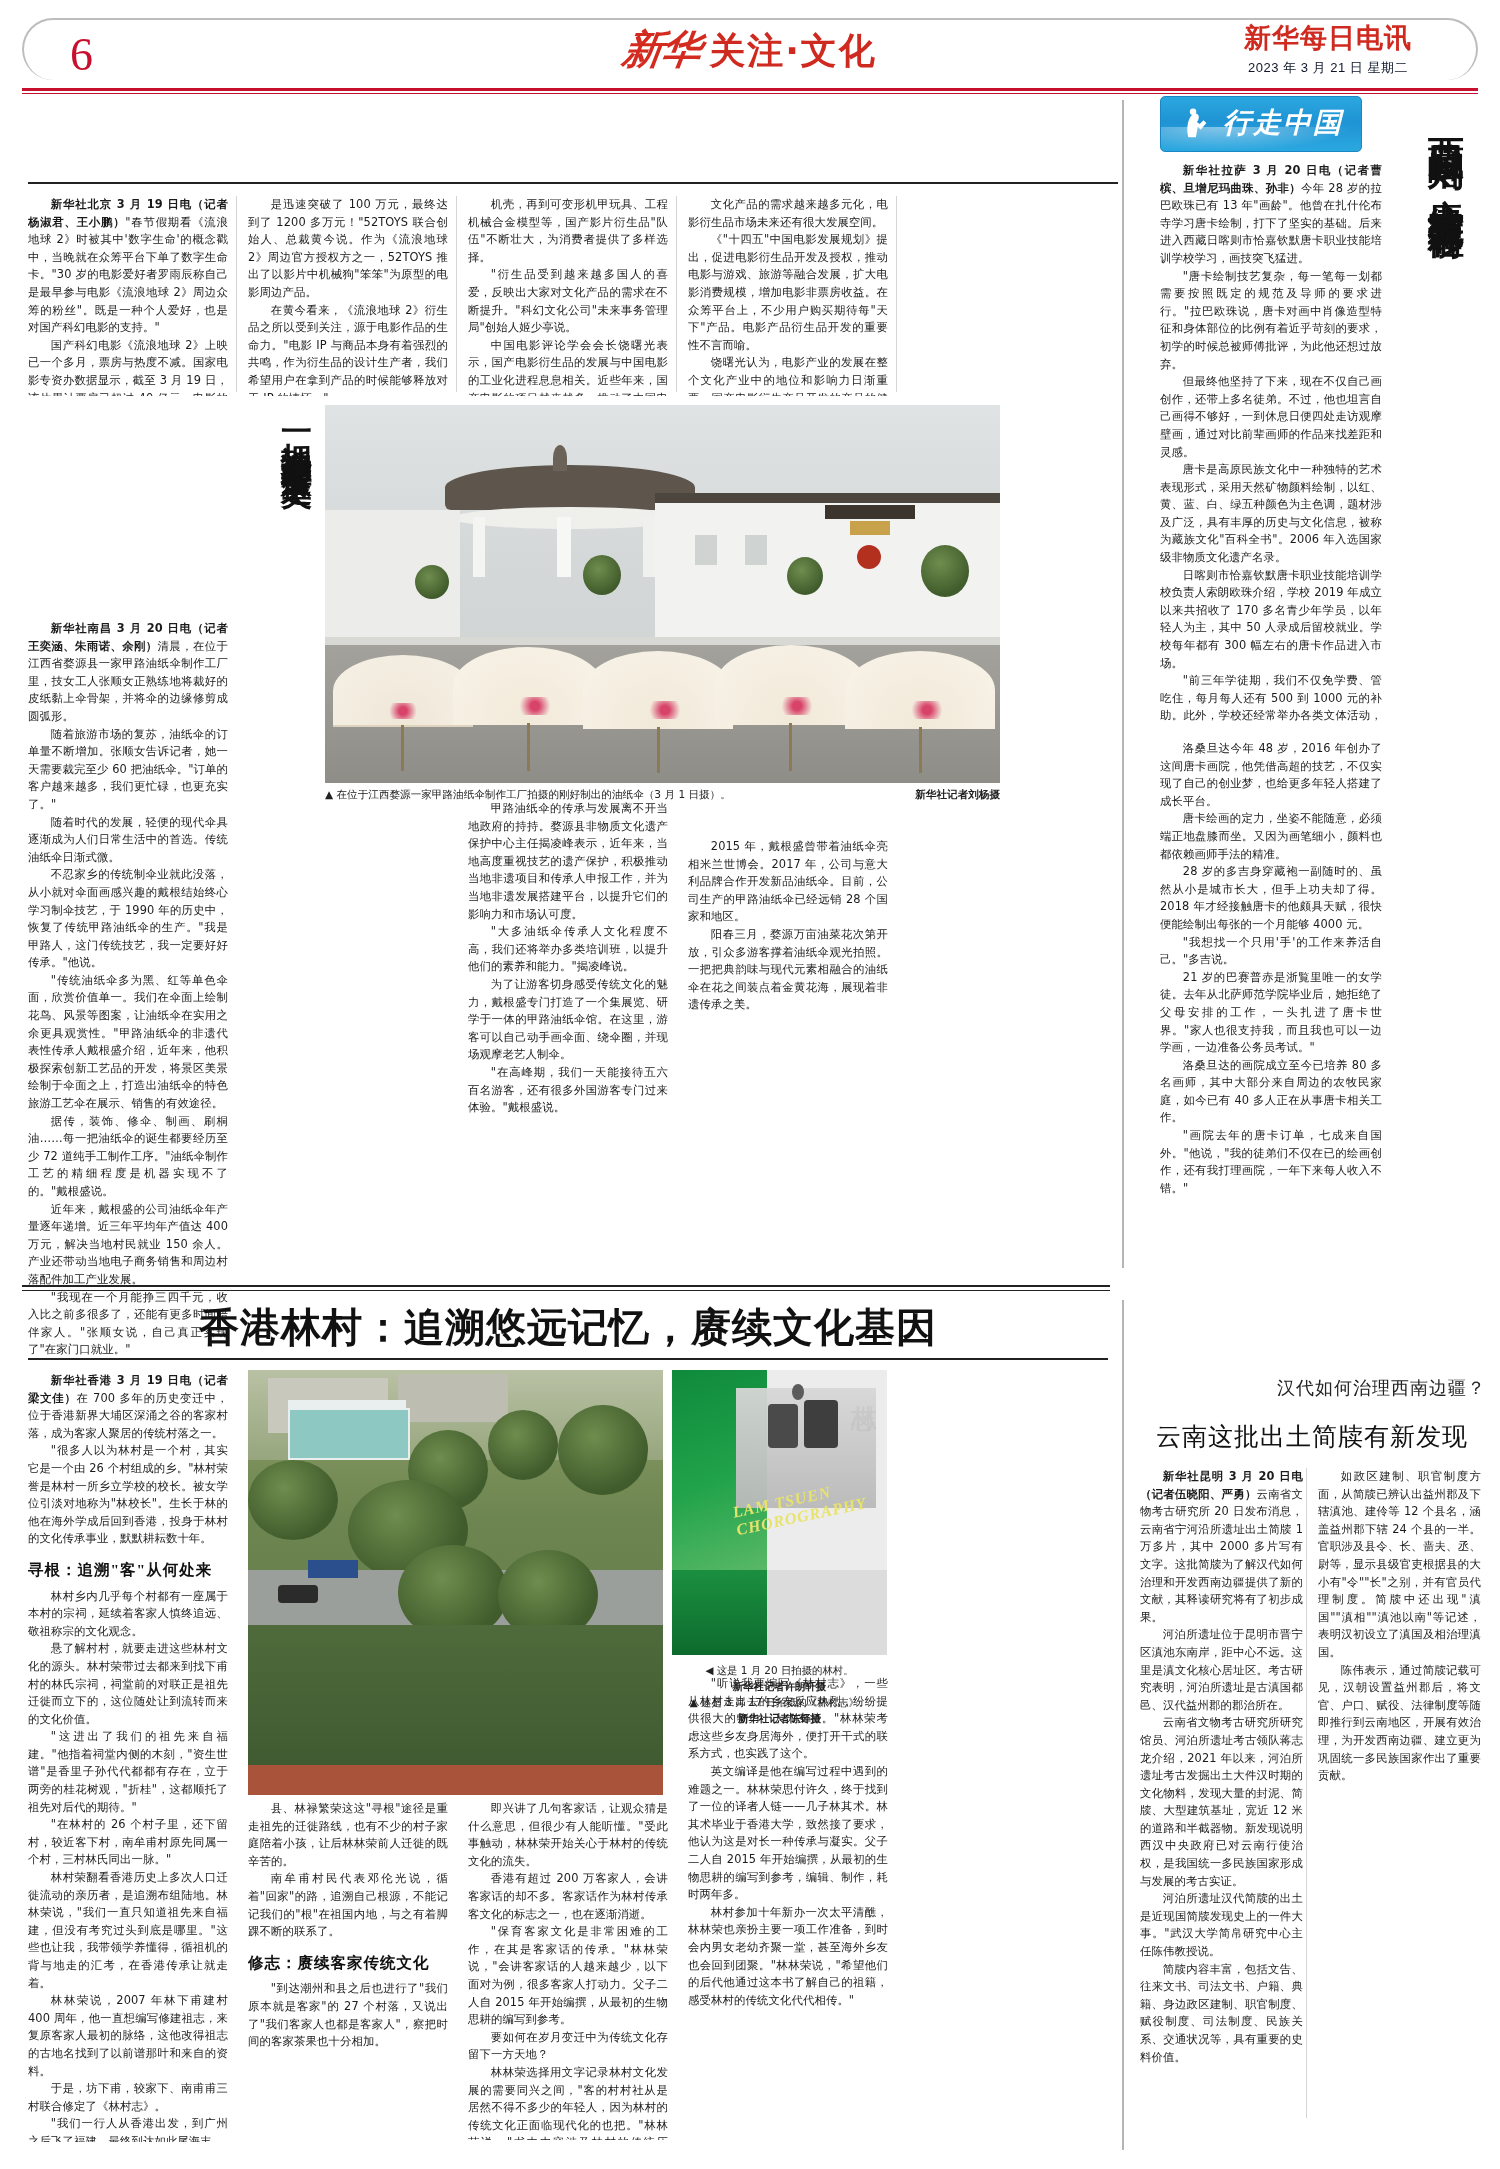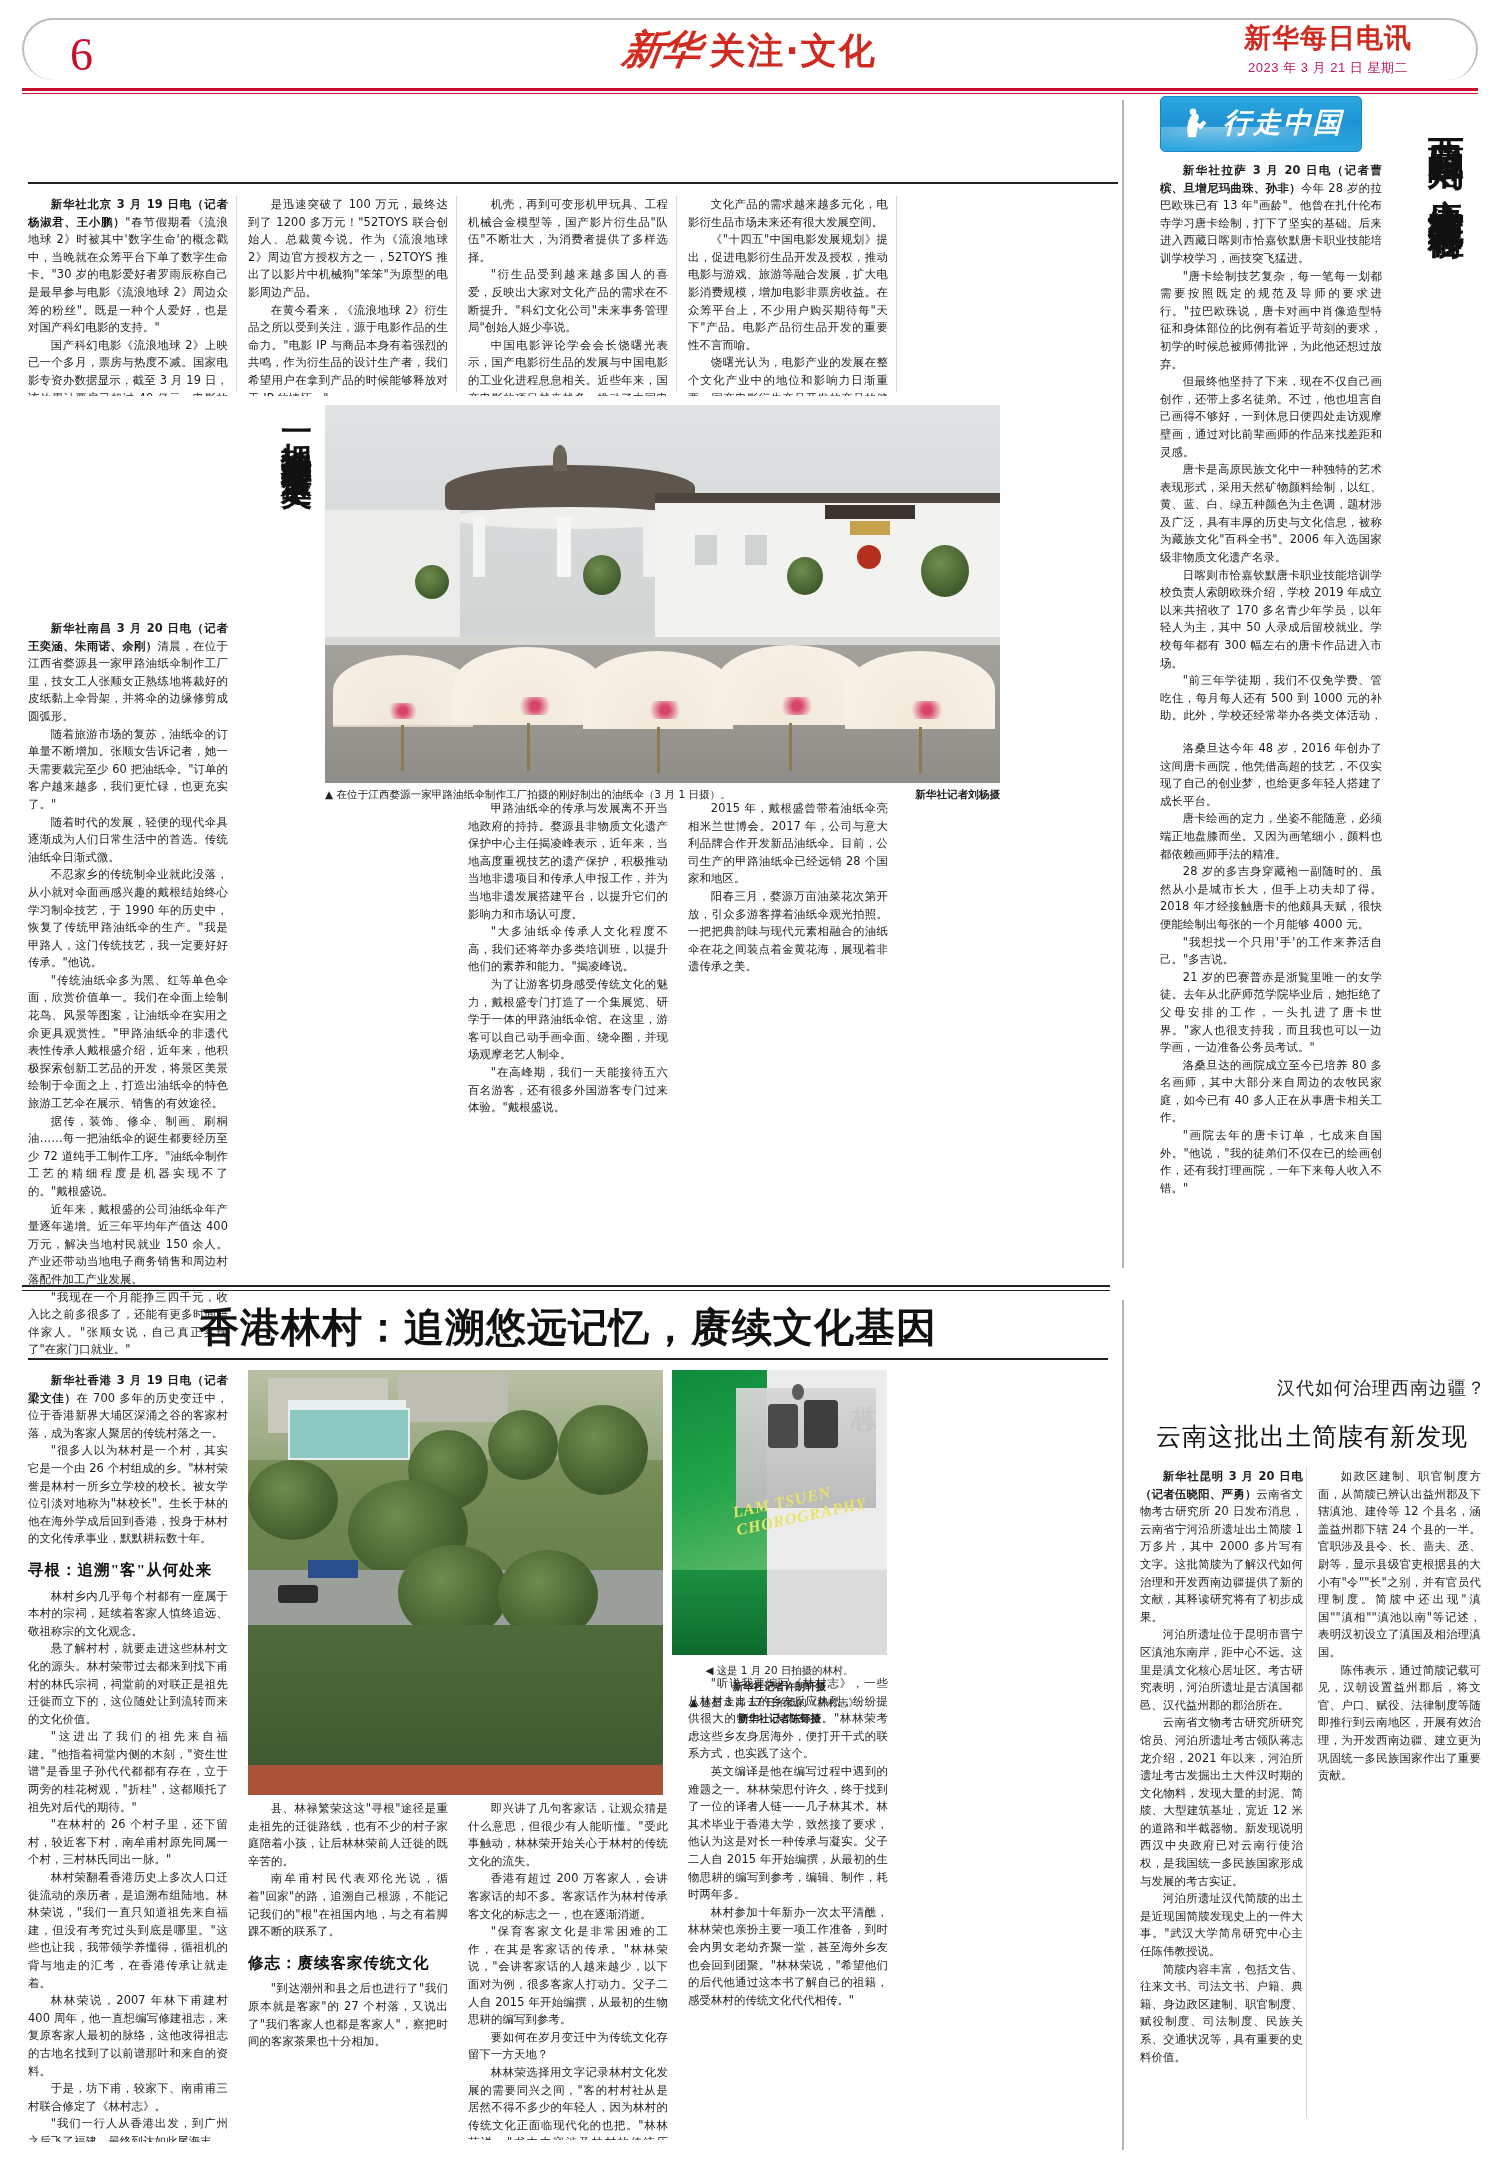--- a/index.html
+++ b/index.html
@@ -28,21 +28,21 @@
     transform:skewX(-8deg);
   }
   .center-sub{font-size:36px;color:#cf2a20;font-weight:bold;
     font-family:"DejaVu Sans",sans-serif;letter-spacing:2px;}
   .rightmast{position:absolute;right:30px;top:6px;text-align:center;width:240px;}
   .rightmast .rm-title{
     font-size:27px;color:#cf2a20;font-weight:bold;letter-spacing:1px;
     font-family:"Liberation Serif",serif;line-height:1.1;
   }
   .rightmast .rm-date{
-    font-size:13px;color:#be185d;margin-top:5px;font-family:"Liberation Sans",sans-serif;
+    font-size:13px;color:#0f172a;margin-top:5px;font-family:"Liberation Sans",sans-serif;
     letter-spacing:0.5px;
   }
   .headrule{position:absolute;left:22px;top:88px;width:1456px;height:3px;background:#c8102e;}
   .headrule2{position:absolute;left:22px;top:93px;width:1456px;height:1px;background:#c8102e;}
 
   
   .col-text{
     font-size:11.4px;line-height:17.6px;text-align:justify;
     font-family:"DejaVu Sans","Liberation Sans",sans-serif;color:#1b1b1b;
     letter-spacing:0.1px;
@@ -77,21 +77,21 @@
   .cap1{
     position:absolute;left:325px;top:788px;width:675px;font-size:10.6px;
     font-family:"DejaVu Sans",sans-serif;color:#222;
   }
   .cap1 .credit{float:right;font-weight:bold;}
 
   
   .u-col{position:absolute;top:800px;width:200px;}
   .u-col.a{left:28px;top:620px;}
   .u-col.c{left:468px;}
-  .u-col.d{left:688px;}
+  .u-col.d{left:688px;margin-top:38px;}
   .u-col.e{left:908px;}
   .sb-divider{position:absolute;left:1122px;top:100px;width:2px;height:1168px;background:#b5b5b5;}
   .badge{
     position:absolute;left:1160px;top:96px;width:200px;height:54px;border-radius:5px;
     background:linear-gradient(180deg,#2ba8e0 0%,#1f93d4 45%,#2ba8e0 100%);
     overflow:hidden;border:1px solid #1b86c4;
   }
   .badge .bwave{position:absolute;left:0;top:30px;width:200px;height:26px;
     background:radial-gradient(ellipse at 30% 0%,rgba(255,255,255,.45),rgba(255,255,255,0) 65%);}
   .badge .btxt{

